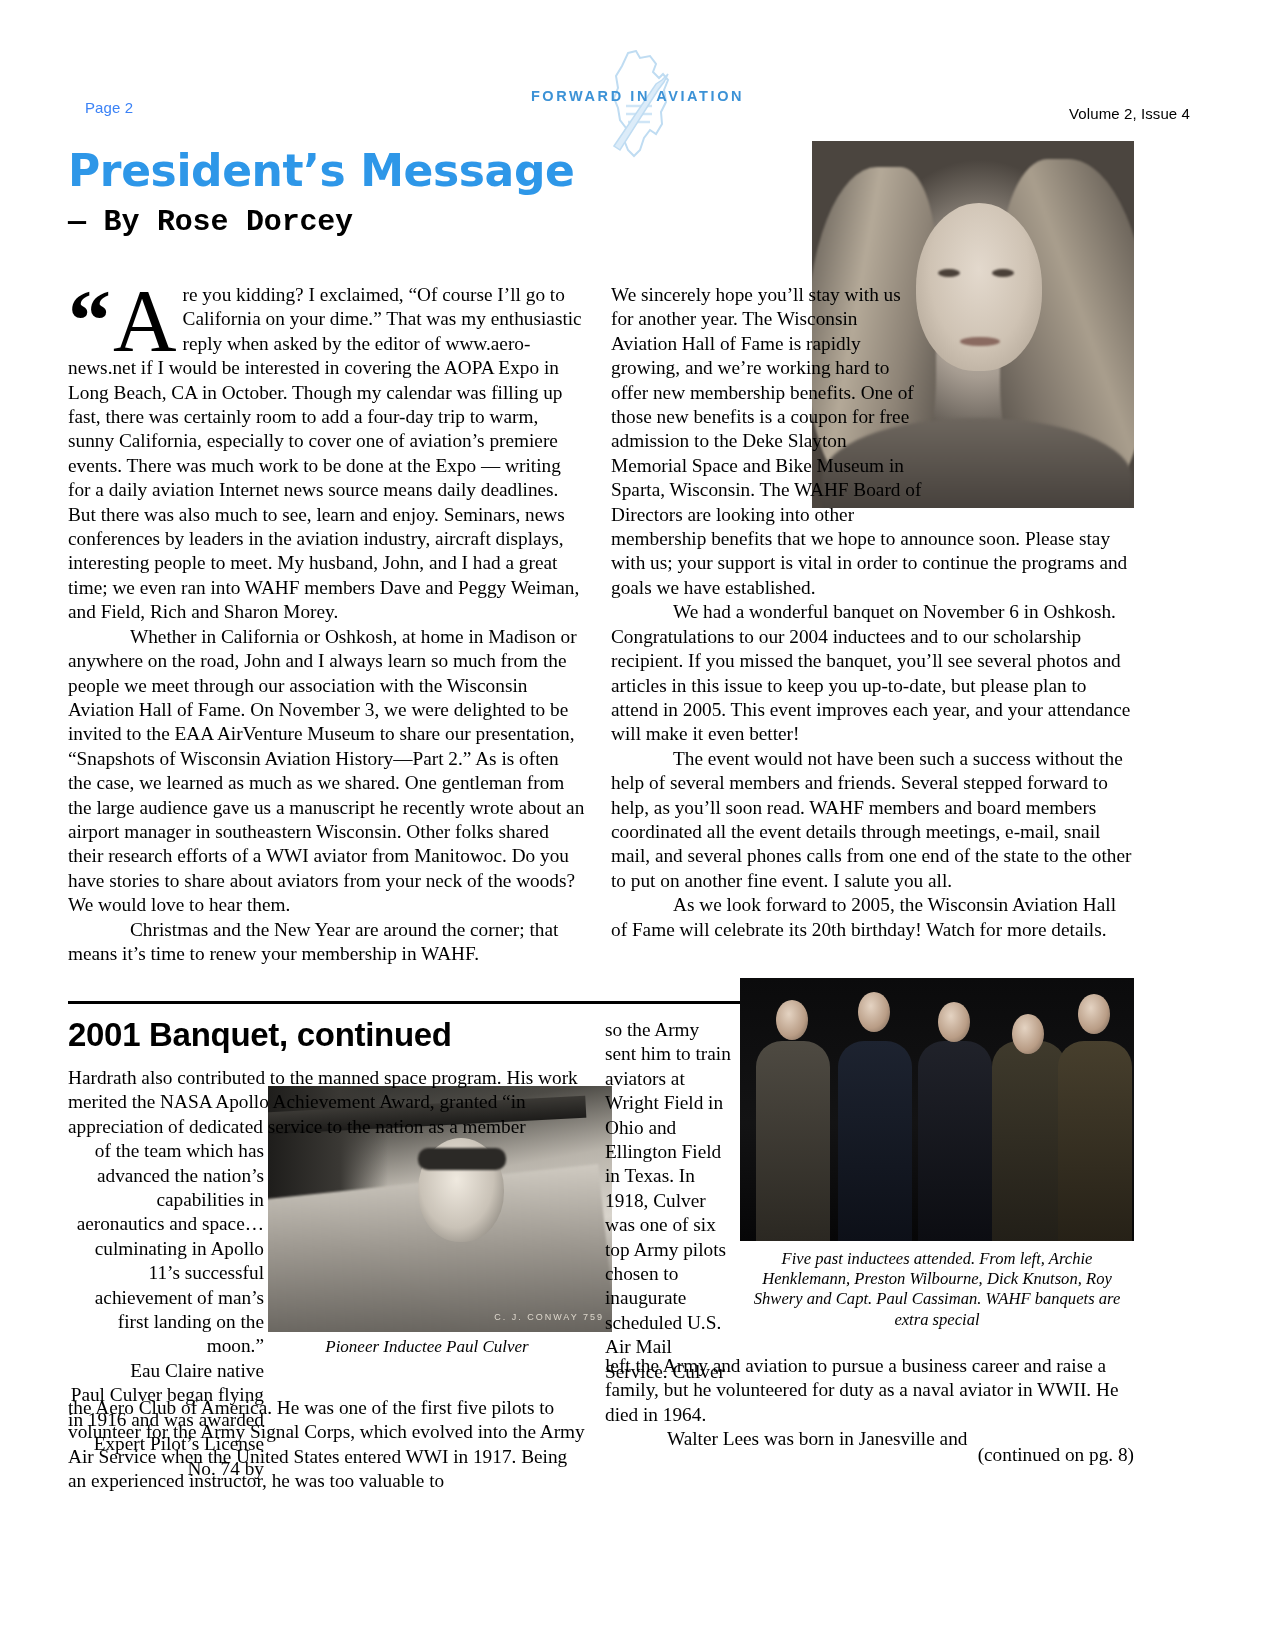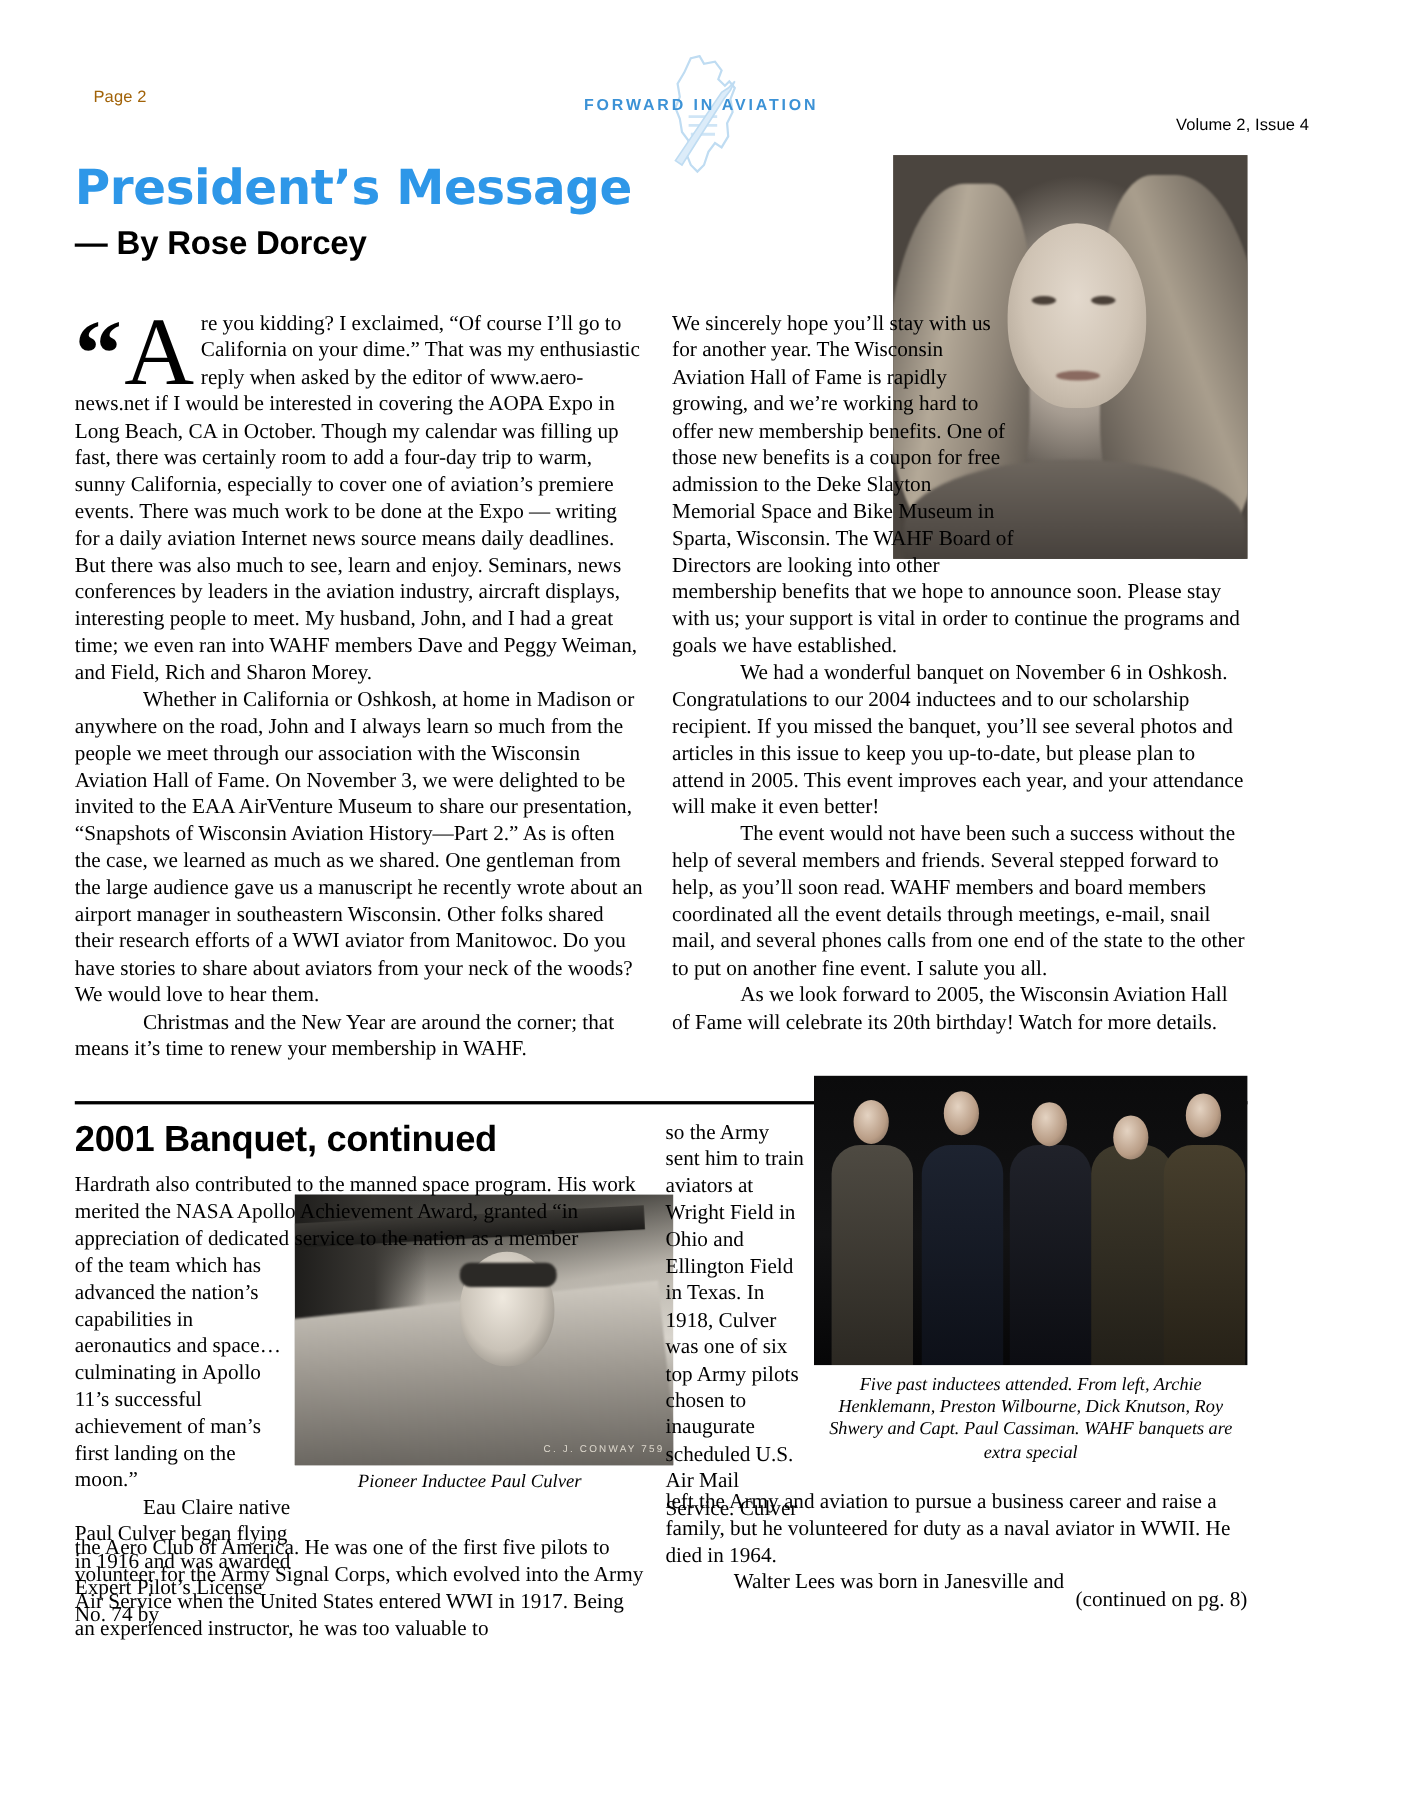--- a/index.html
+++ b/index.html
@@ -24,25 +24,25 @@
 
   
   .masthead {
     position: absolute;
     left: 85px; top: 78px;
     width: 1105px;
     height: 40px;
   }
   .folio {
     position: absolute;
-    left: 0; top: 2px;
+    left: 0; top: 21px;
     font-family: "Liberation Sans", "DejaVu Sans", sans-serif;
     font-size: 15px;
     letter-spacing: .1px;
-    color: #a16207;
+    color: #3b82f6;
   }
   .volume {
     position: absolute;
     right: 0; top: 7px;
     font-family: "Liberation Sans", "DejaVu Sans", sans-serif;
     font-size: 15px;
     letter-spacing: .1px;
     color: #000;
     text-align: right;
     margin-top: 20px;
@@ -80,21 +80,21 @@
     font-family: "DejaVu Sans", "Liberation Sans", sans-serif;
     font-size: 44px;
     font-weight: bold;
     color: #2e97e8;
     letter-spacing: -0.4px;
     line-height: 1.05;
   }
   .title-sub {
     position: absolute;
     left: 68px; top: 205px;
-    font-family: Liberation Sans, sans-serif;
+    font-family: Liberation Mono, monospace;
     font-size: 30px;
     font-weight: bold;
     color: #000;
     letter-spacing: -0.2px;
   }
 
   
   .portrait {
     position: absolute;
     left: 812px; top: 141px;
@@ -406,21 +406,21 @@
     <div class="frame-bar"></div>
     <div class="cowl"></div>
     <div class="head"></div>
     <div class="goggles"></div>
     <div class="stamp">C. J. CONWAY  759</div>
   </div>
   <div class="culver-caption">Pioneer Inductee Paul Culver</div>
 
   <div class="col-left-bot body-text">
     <p>Hardrath also contributed to the manned space program. His work merited the NASA Apollo Achievement Award, granted “in appreciation of dedicated service to the nation as a member</p>
-    <div style="width:196px;">
+    <div style="width:196px;text-align:right;">
       <p>of the team which has advanced the nation’s capabilities in aeronautics and space… culminating in Apollo 11’s successful achievement of man’s first landing on the moon.”</p>
       <p class="indent">Eau Claire native Paul Culver began flying in 1916 and was awarded Expert Pilot’s License No. 74 by</p>
     </div>
   </div>
 
   <div class="full-width-bot">
     <p class="body-text" style="width:518px;margin:0;">the Aero Club of America. He was one of the first five pilots to volunteer for the Army Signal Corps, which evolved into the Army Air Service when the United States entered WWI in 1917. Being an experienced instructor, he was too valuable to</p>
   </div>
 
   <div class="col-right-bot body-text">

